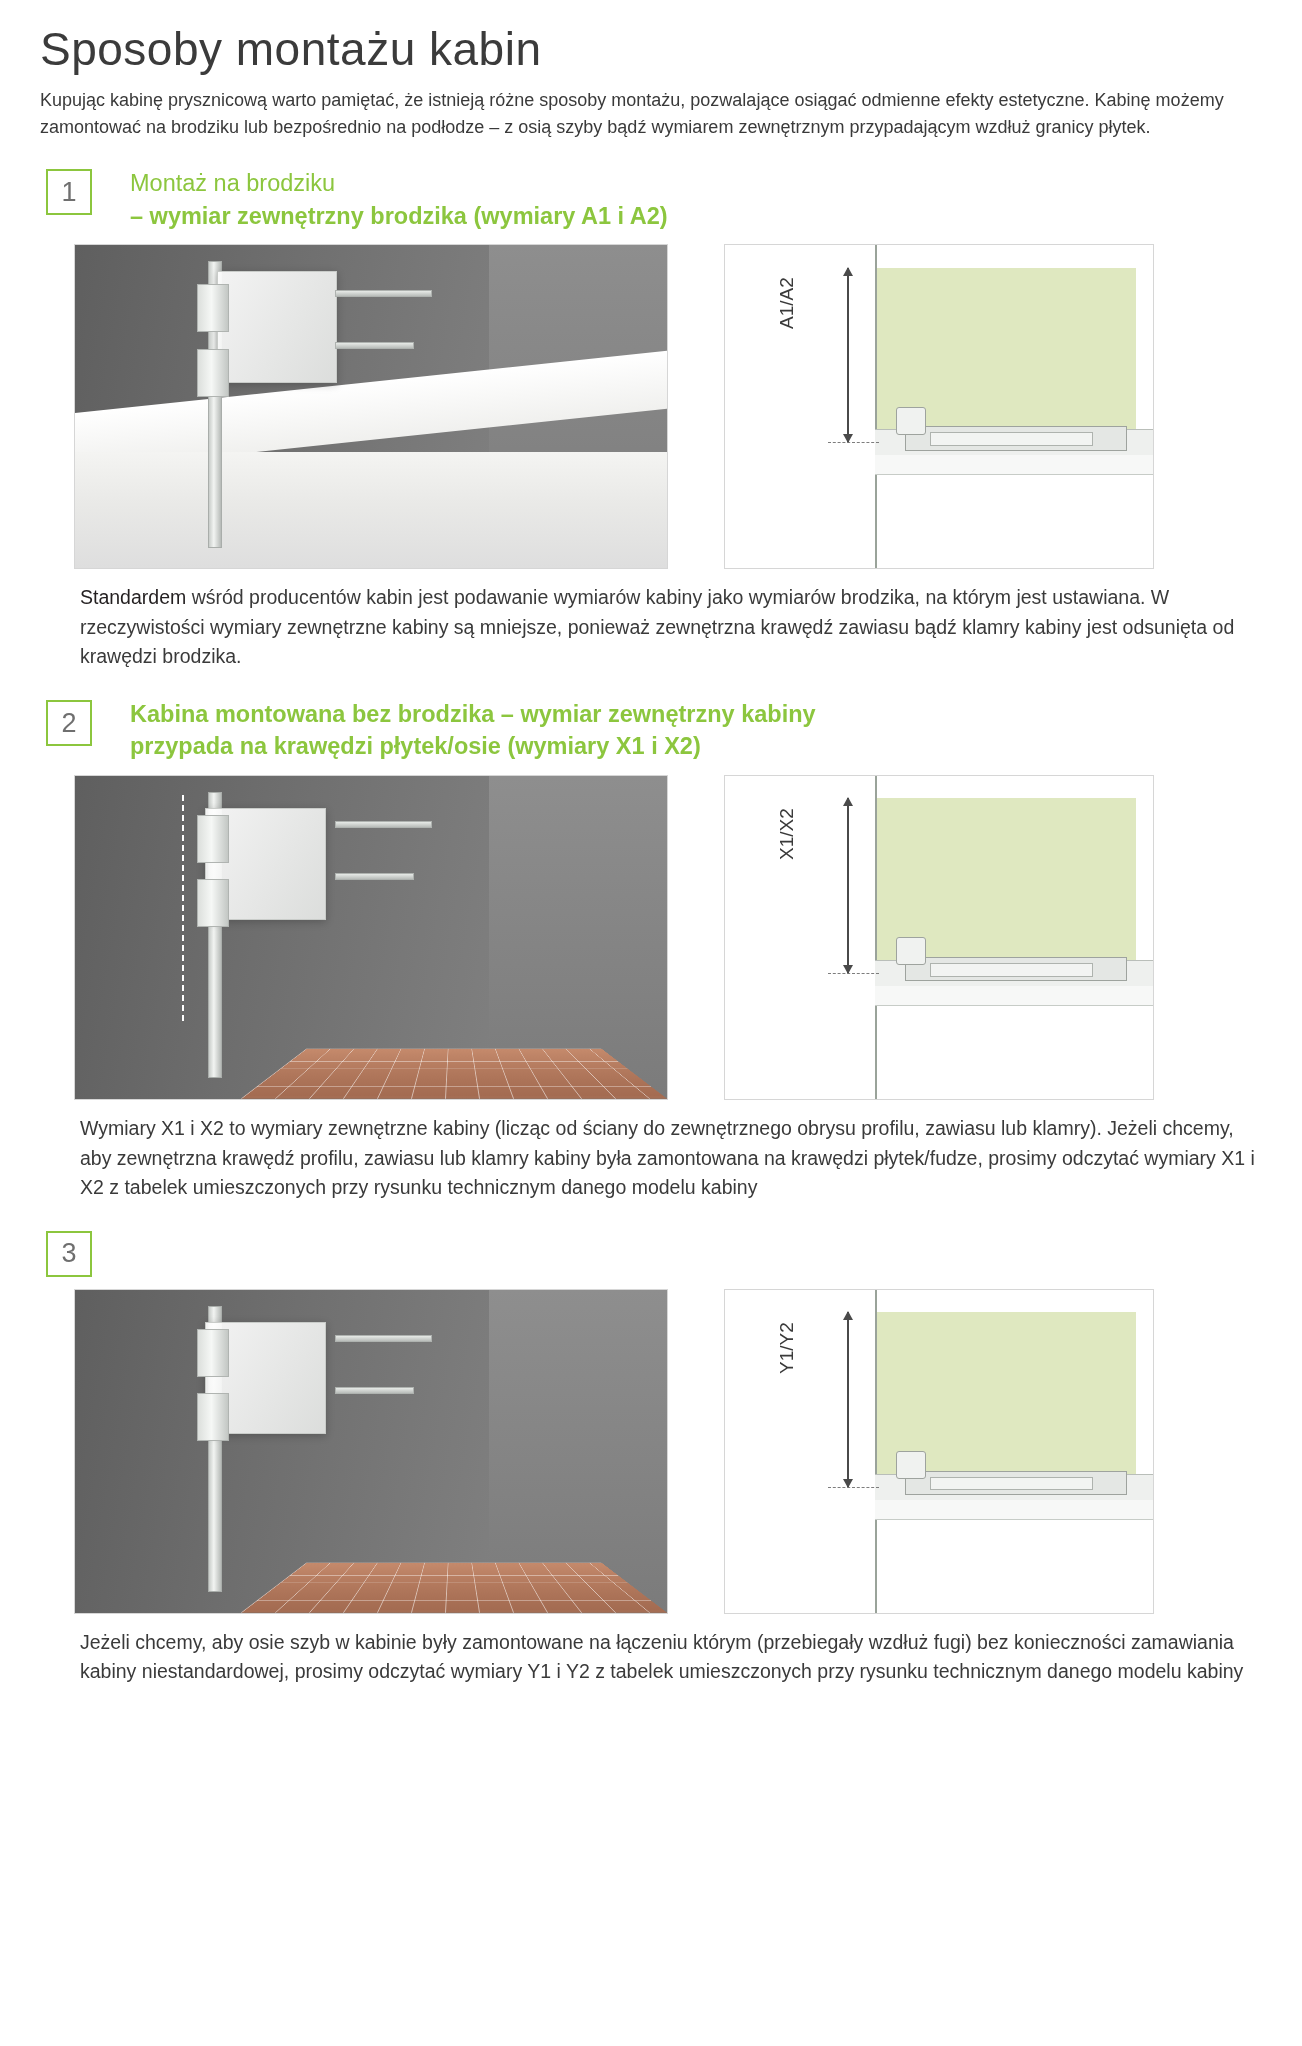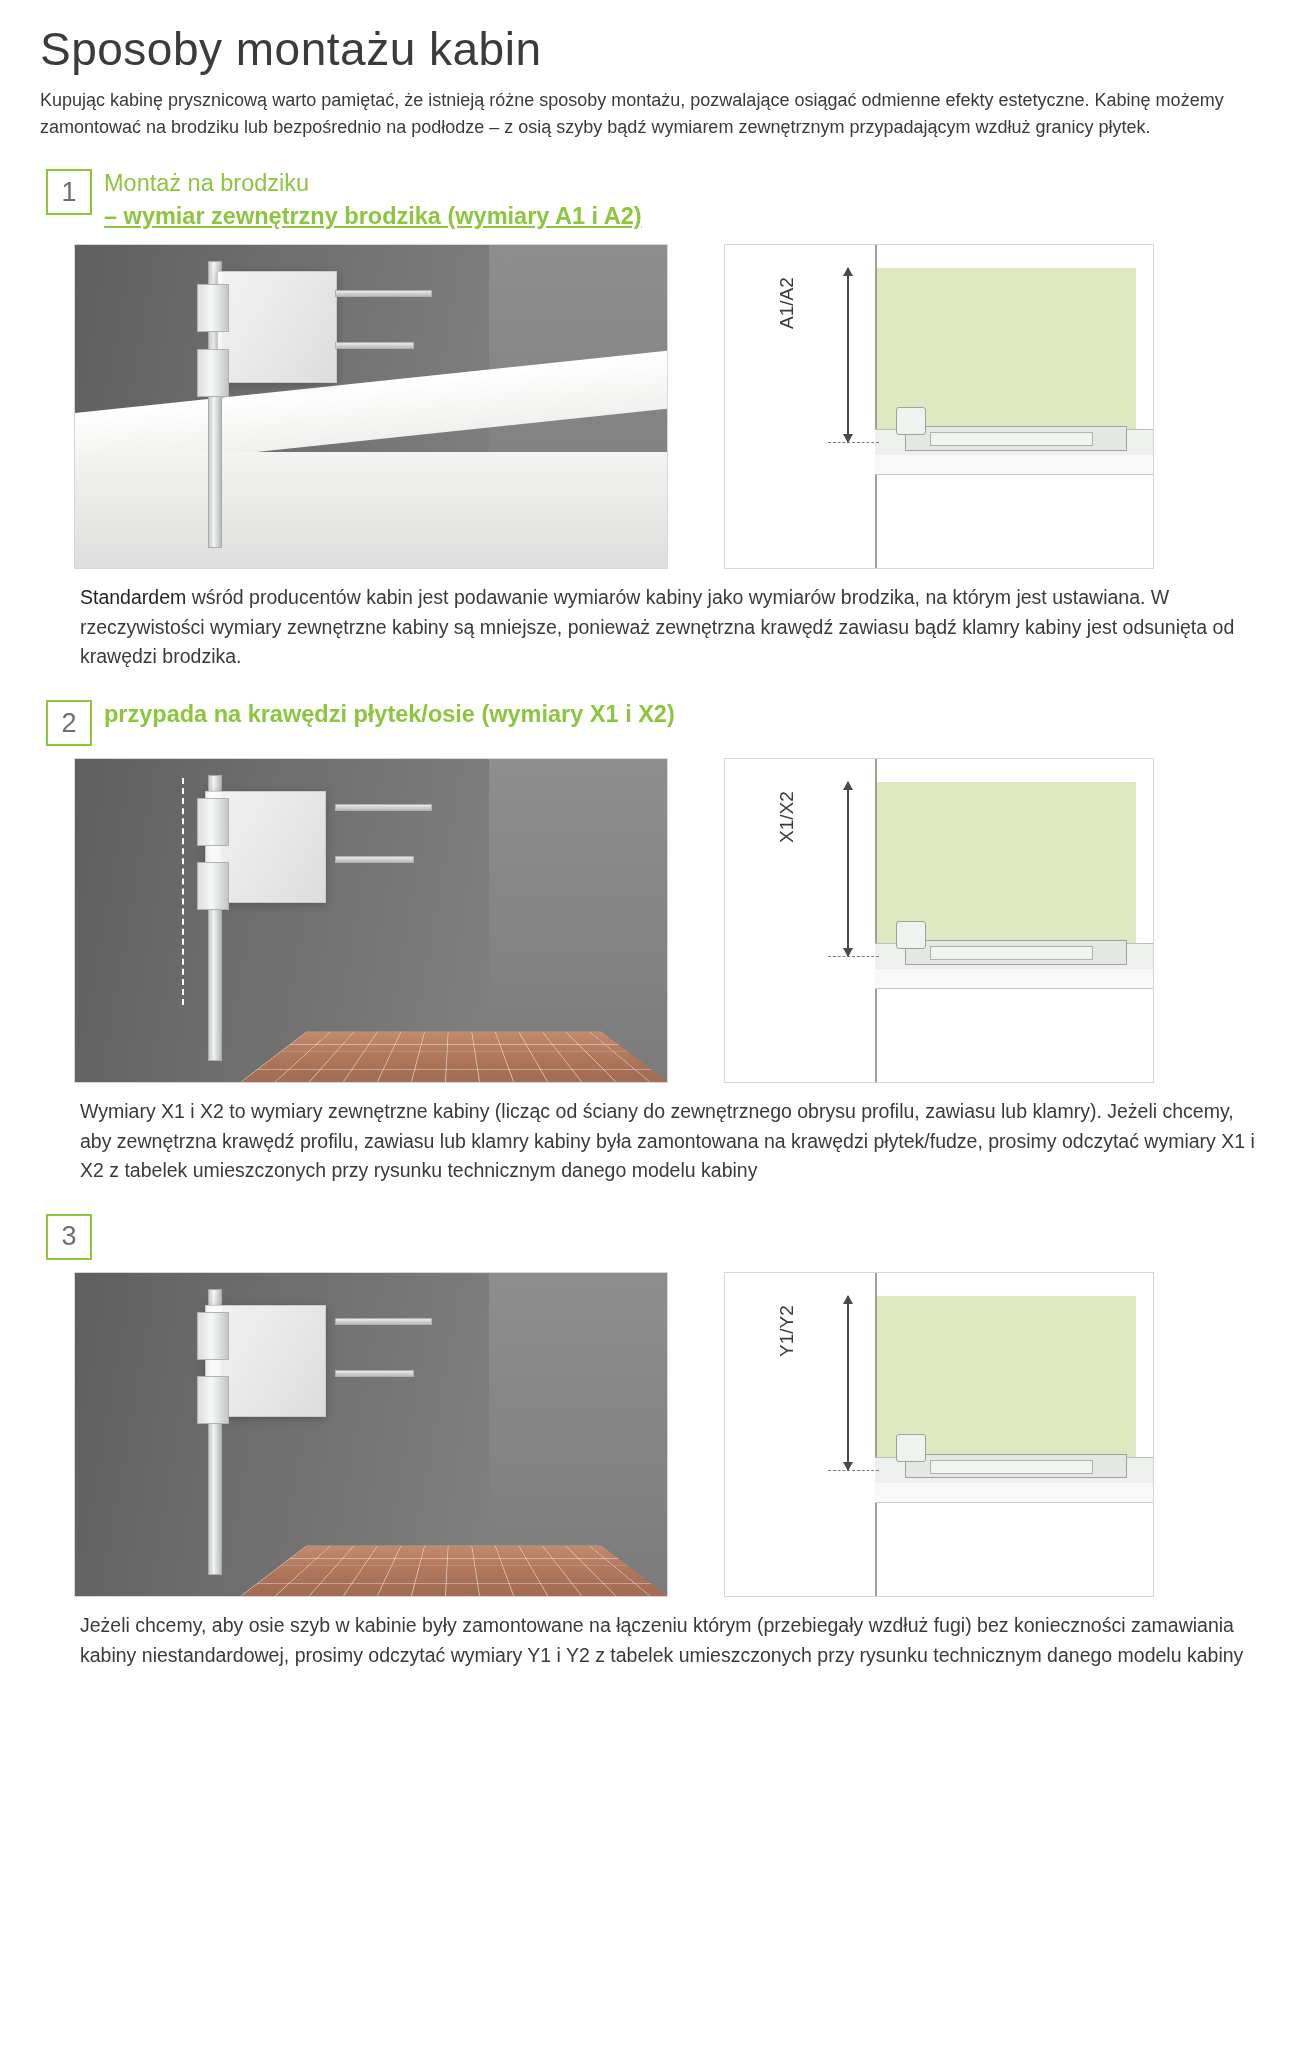--- a/index.html
+++ b/index.html
@@ -50,30 +50,30 @@
     align-items: center;
     justify-content: center;
     font-size: 27px;
     color: #6f6f6f;
     font-weight: 400;
     flex: 0 0 auto;
     margin-top: 2px;
     margin-left: 6px;
   }
   .head-text {
-    margin-left: 12px;
+    margin-left: 38px;
     color: #8cc63e;
     font-size: 23.5px;
     line-height: 1.38;
     font-weight: 600;
   }
   .head-text .l1 { display: block; }
   .head-text .l2 { display: block; }
   .head-1 .l1 { font-weight: 400; }
-  .head-1 .l2 { font-weight: 600; text-decoration: underline; }
+  .head-1 .l2 { font-weight: 600; }
 
   .figures {
     display: flex;
     gap: 0px;
     margin: 6px 0 14px 34px;
   }
   .photo {
     width: 594px;
     height: 325px;
     border: 1px solid #d6d6d6;
@@ -311,20 +311,21 @@
     </div>
   </div>
 
   <p class="body-text">
     <b>Standardem</b><span> wśród producentów kabin jest podawanie wymiarów kabiny jako wymiarów brodzika, na którym jest ustawiana. W rzeczywistości wymiary zewnętrzne kabiny są mniejsze, ponieważ zewnętrzna krawędź zawiasu bądź klamry kabiny jest odsunięta od krawędzi brodzika.</span>
   </p>
 
   <div class="section-head">
     <div class="num-box">2</div>
     <div class="head-text">
+      <span class="l1">Kabina montowana bez brodzika – wymiar zewnętrzny kabiny</span>
       <span class="l2">przypada na krawędzi płytek/osie (wymiary X1 i X2)</span>
     </div>
   </div>
 
   <div class="figures">
     <div class="photo">
       <div class="ph-wall"></div>
       <div class="ph-wall-right"></div>
       <div class="tiles"></div>
       <div class="hinge-col"></div>

